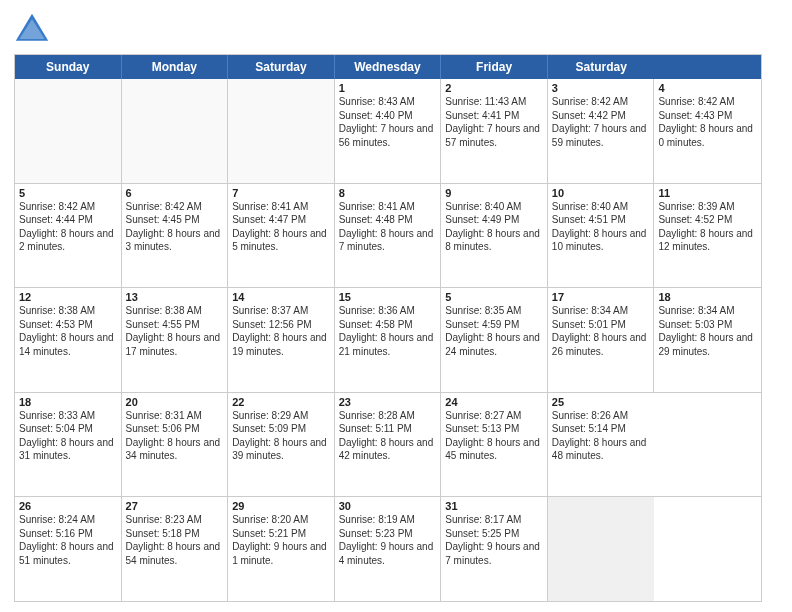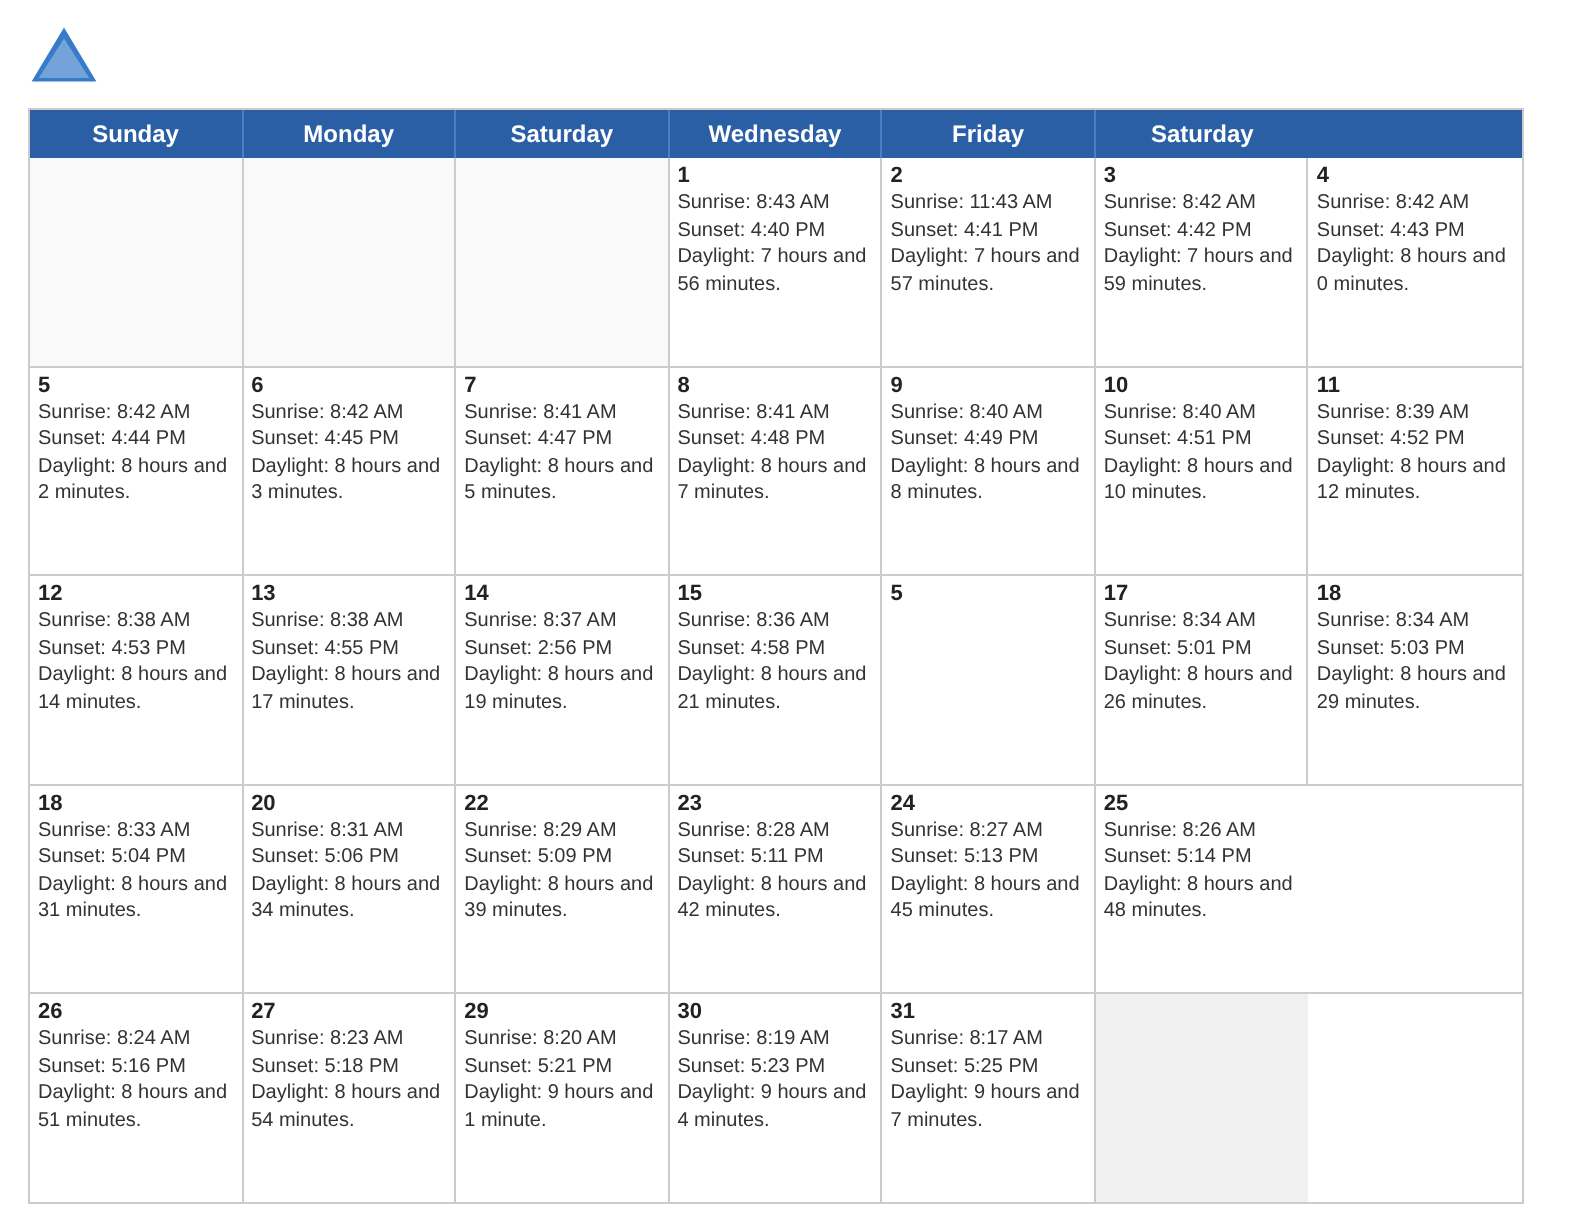--- a/index.html
+++ b/index.html
@@ -244,33 +244,37 @@
           <div class="cal-cell">
             <span class="day-num">13</span>
             <div class="cell-text">Sunrise: 8:38 AM
 Sunset: 4:55 PM
 Daylight: 8 hours
 and 17 minutes.</div>
           </div>
           <div class="cal-cell">
             <span class="day-num">14</span>
             <div class="cell-text">Sunrise: 8:37 AM
-Sunset: 2:56 PM
+Sunset: 12:56 PM
 Daylight: 8 hours
 and 19 minutes.</div>
           </div>
           <div class="cal-cell">
             <span class="day-num">15</span>
             <div class="cell-text">Sunrise: 8:36 AM
 Sunset: 4:58 PM
 Daylight: 8 hours
 and 21 minutes.</div>
           </div>
           <div class="cal-cell">
             <span class="day-num">5</span>
+            <div class="cell-text">Sunrise: 8:35 AM
+Sunset: 4:59 PM
+Daylight: 8 hours
+and 24 minutes.</div>
           </div>
           <div class="cal-cell">
             <span class="day-num">17</span>
             <div class="cell-text">Sunrise: 8:34 AM
 Sunset: 5:01 PM
 Daylight: 8 hours
 and 26 minutes.</div>
           </div>
           <div class="cal-cell">
             <span class="day-num">18</span>

